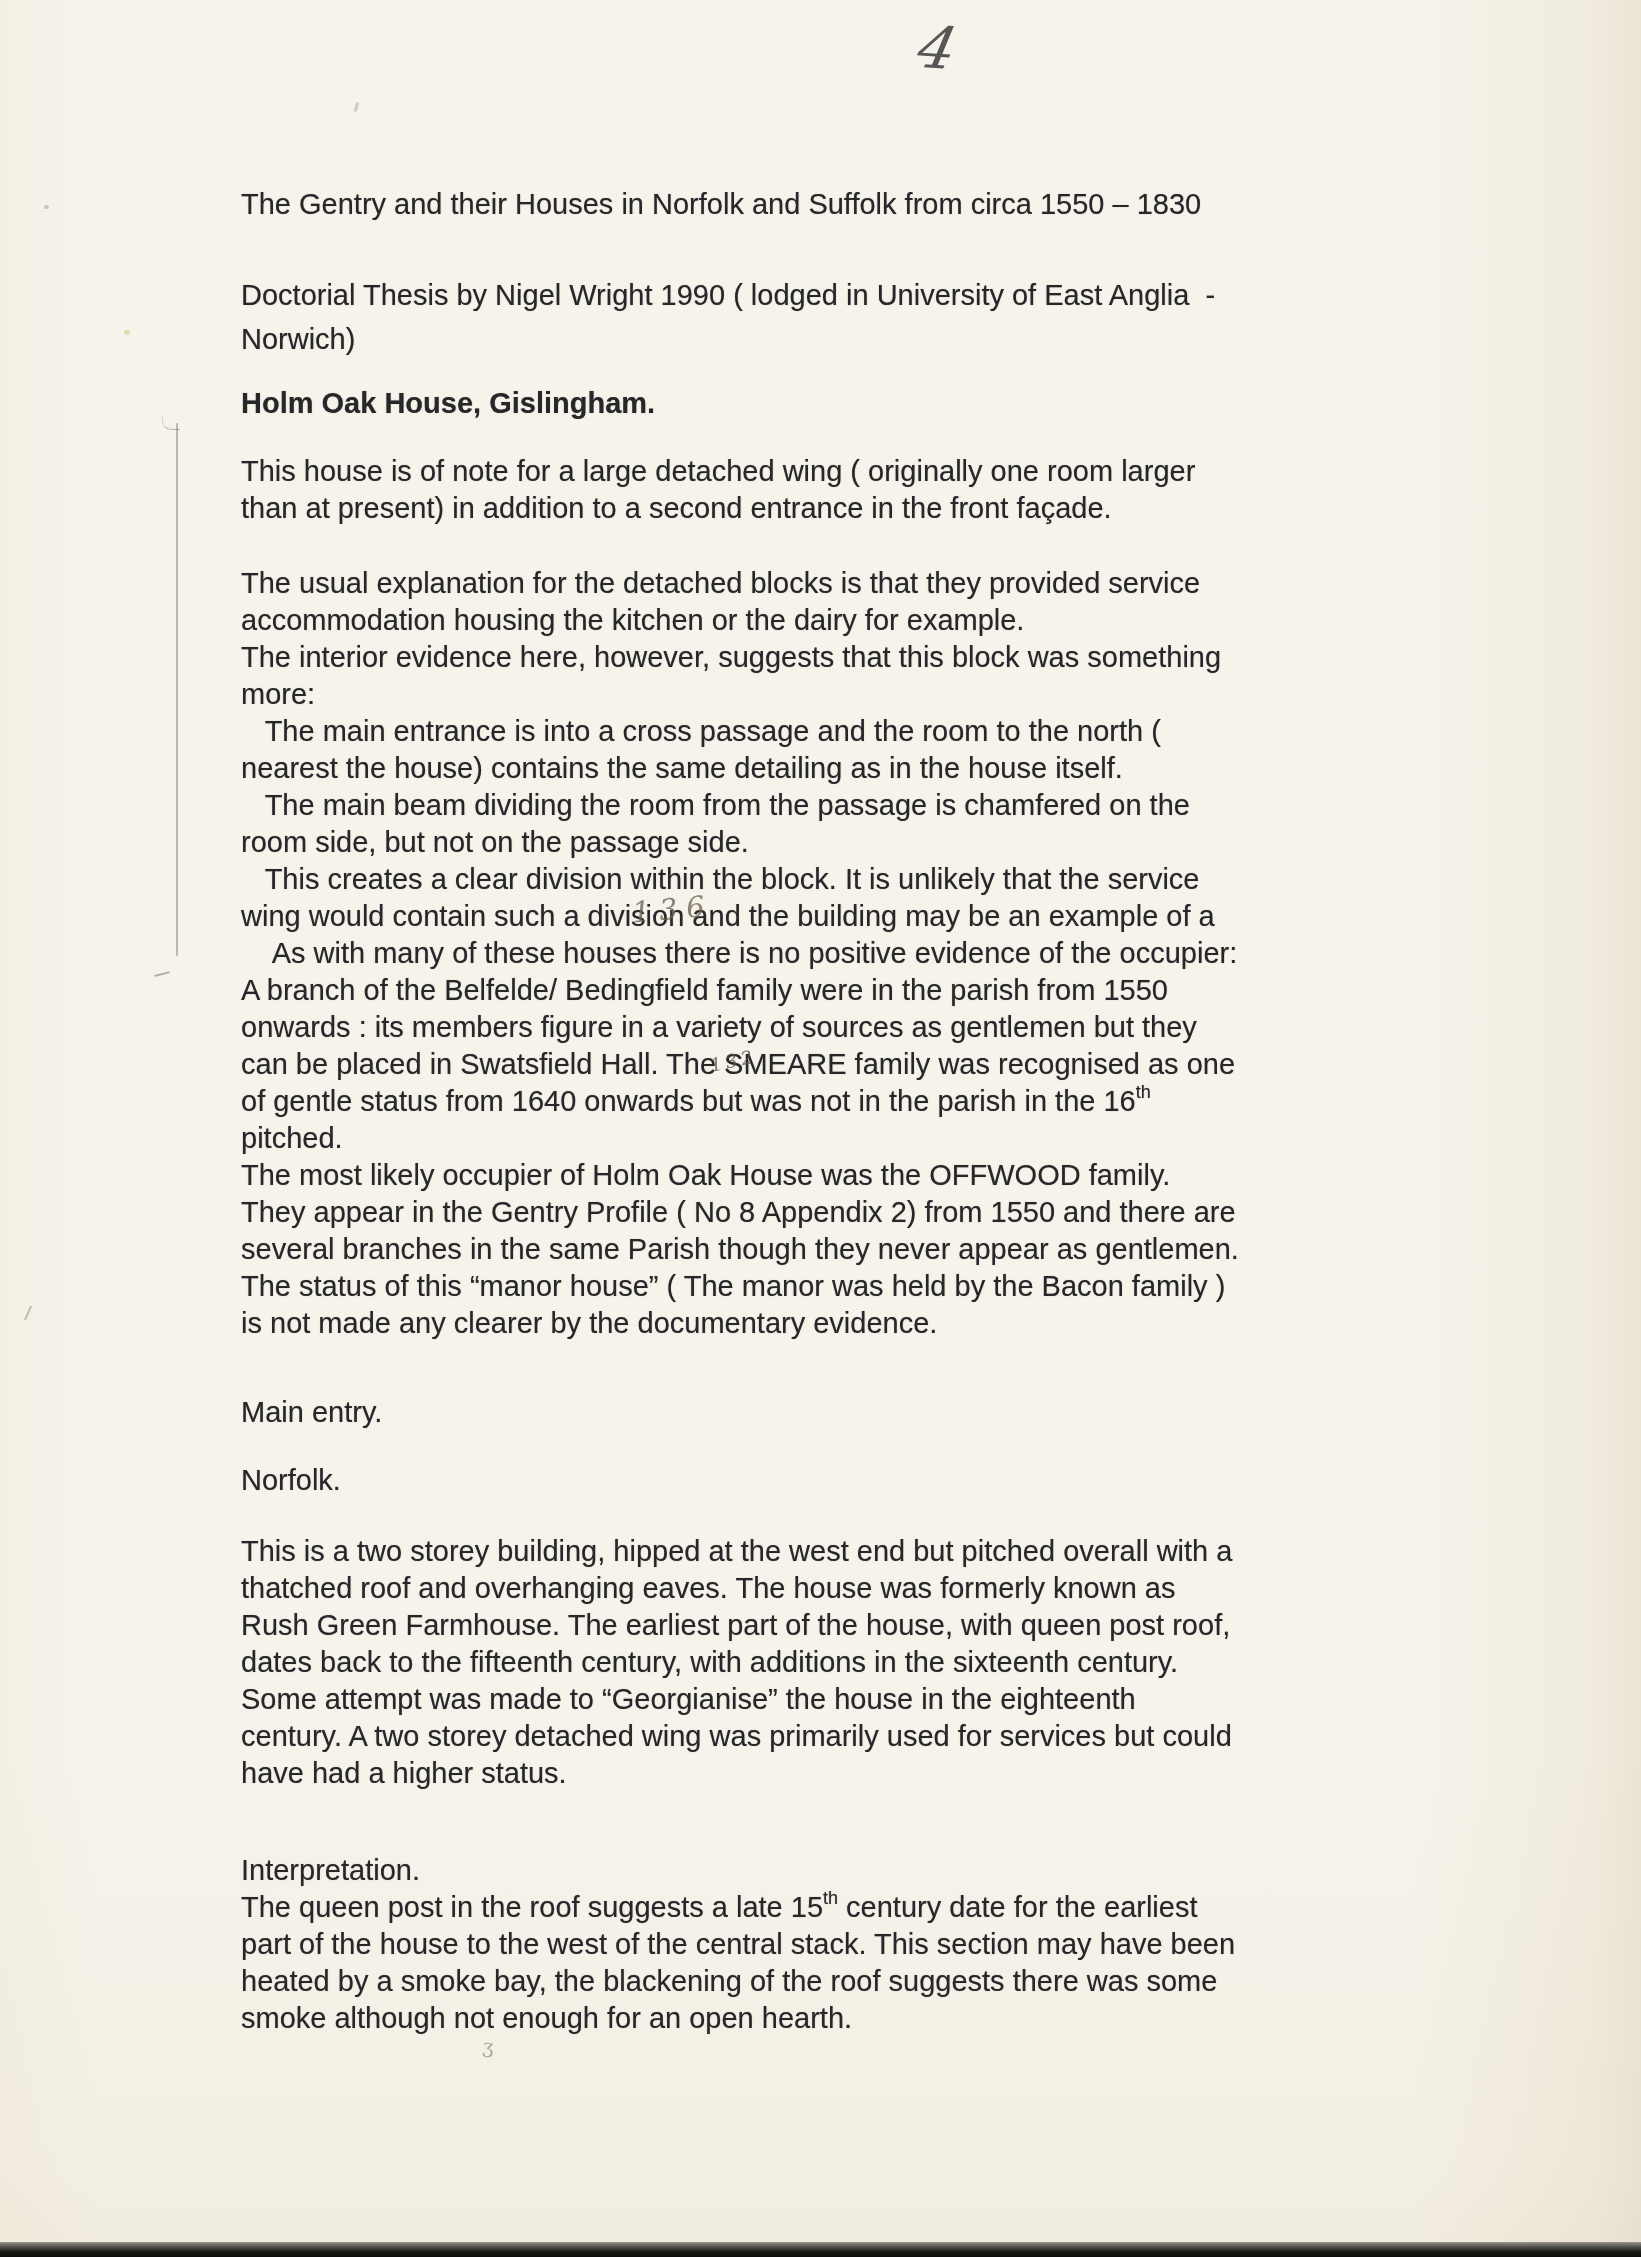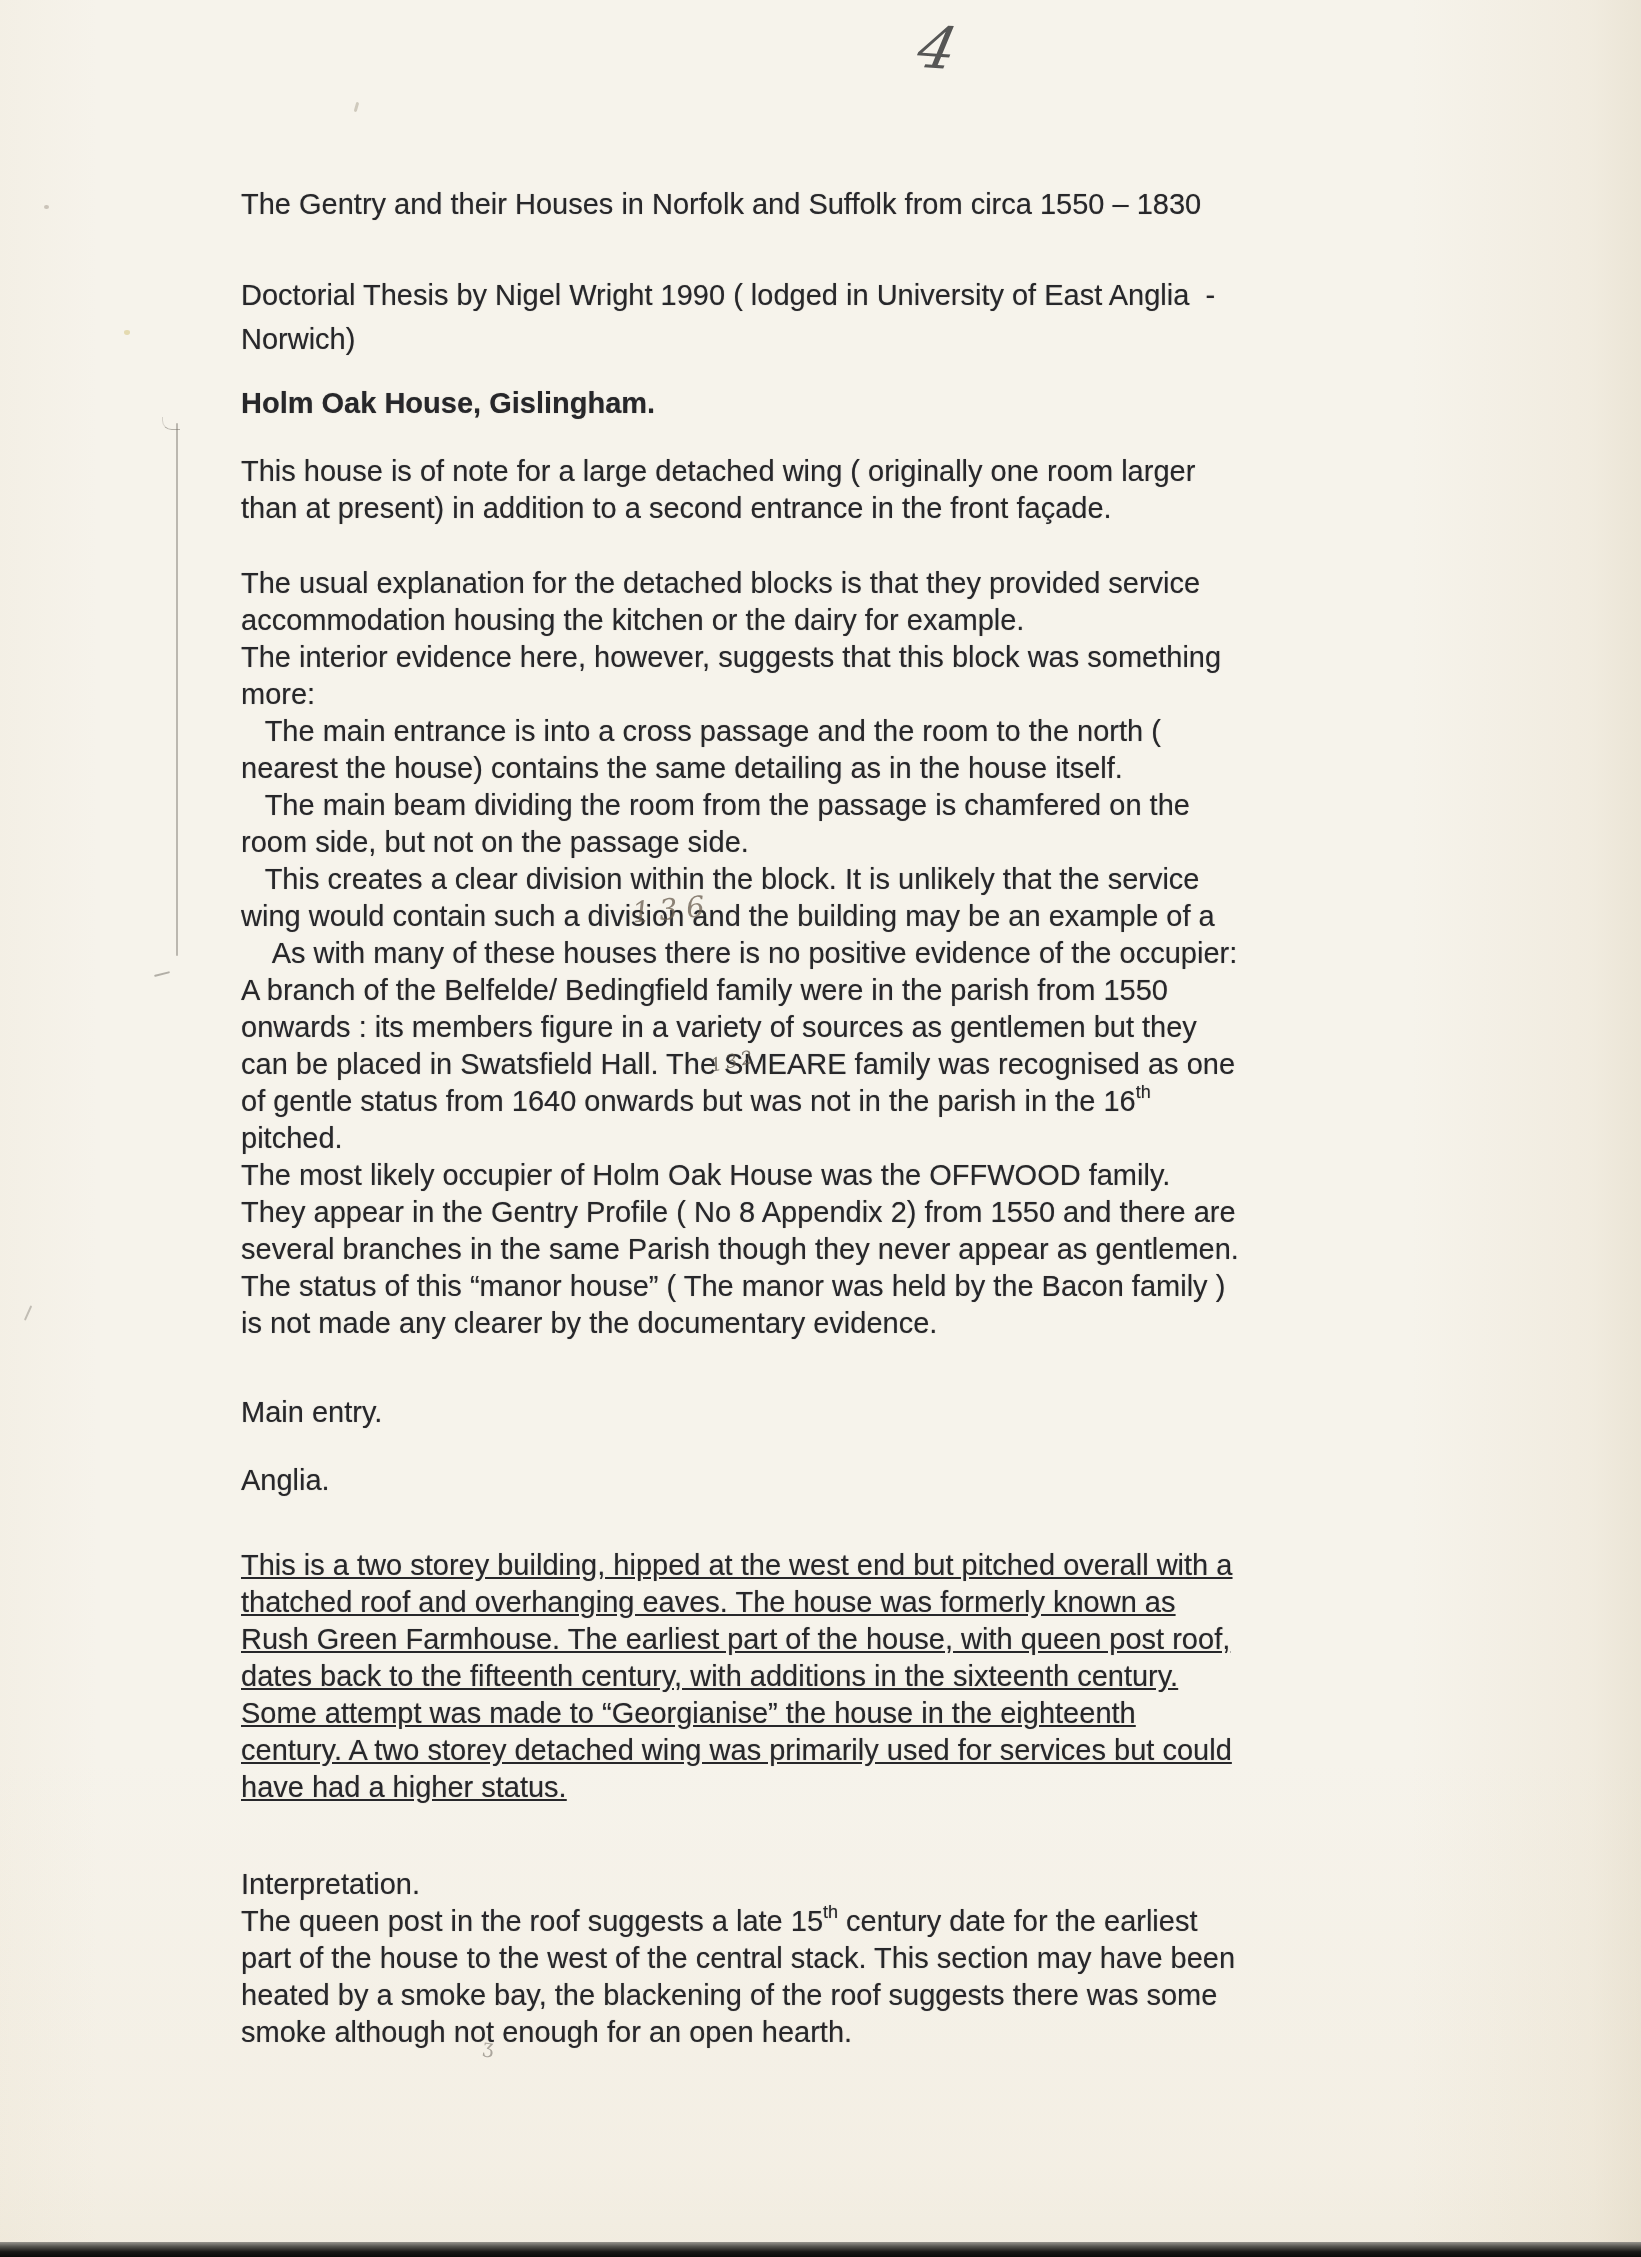--- a/index.html
+++ b/index.html
@@ -193,23 +193,23 @@
         <div class="line">The most likely occupier of Holm Oak House was the OFFWOOD family.</div>
         <div class="line">They appear in the Gentry Profile ( No 8 Appendix 2) from 1550 and there are</div>
         <div class="line">several branches in the same Parish though they never appear as gentlemen.</div>
         <div class="line">The status of this “manor house” ( The manor was held by the Bacon family )</div>
         <div class="line">is not made any clearer by the documentary evidence.</div>
       </div>
       <div class="block" style="margin-top: 52px;">
         <div class="line">Main entry.</div>
       </div>
       <div class="block" style="margin-top: 31px;">
-        <div class="line">Anglia.</div>
-      </div>
-      <div class="block" style="margin-top: 48px; text-decoration: underline;">
+        <div class="line">Norfolk.</div>
+      </div>
+      <div class="block" style="margin-top: 34px;">
         <div class="line">This is a two storey building, hipped at the west end but pitched overall with a</div>
         <div class="line">thatched roof and overhanging eaves. The house was formerly known as</div>
         <div class="line">Rush Green Farmhouse. The earliest part of the house, with queen post roof,</div>
         <div class="line">dates back to the fifteenth century, with additions in the sixteenth century.</div>
         <div class="line">Some attempt was made to “Georgianise” the house in the eighteenth</div>
         <div class="line">century. A two storey detached wing was primarily used for services but could</div>
         <div class="line">have had a higher status.</div>
       </div>
       <div class="block" style="margin-top: 60px;">
         <div class="line">Interpretation.</div>

